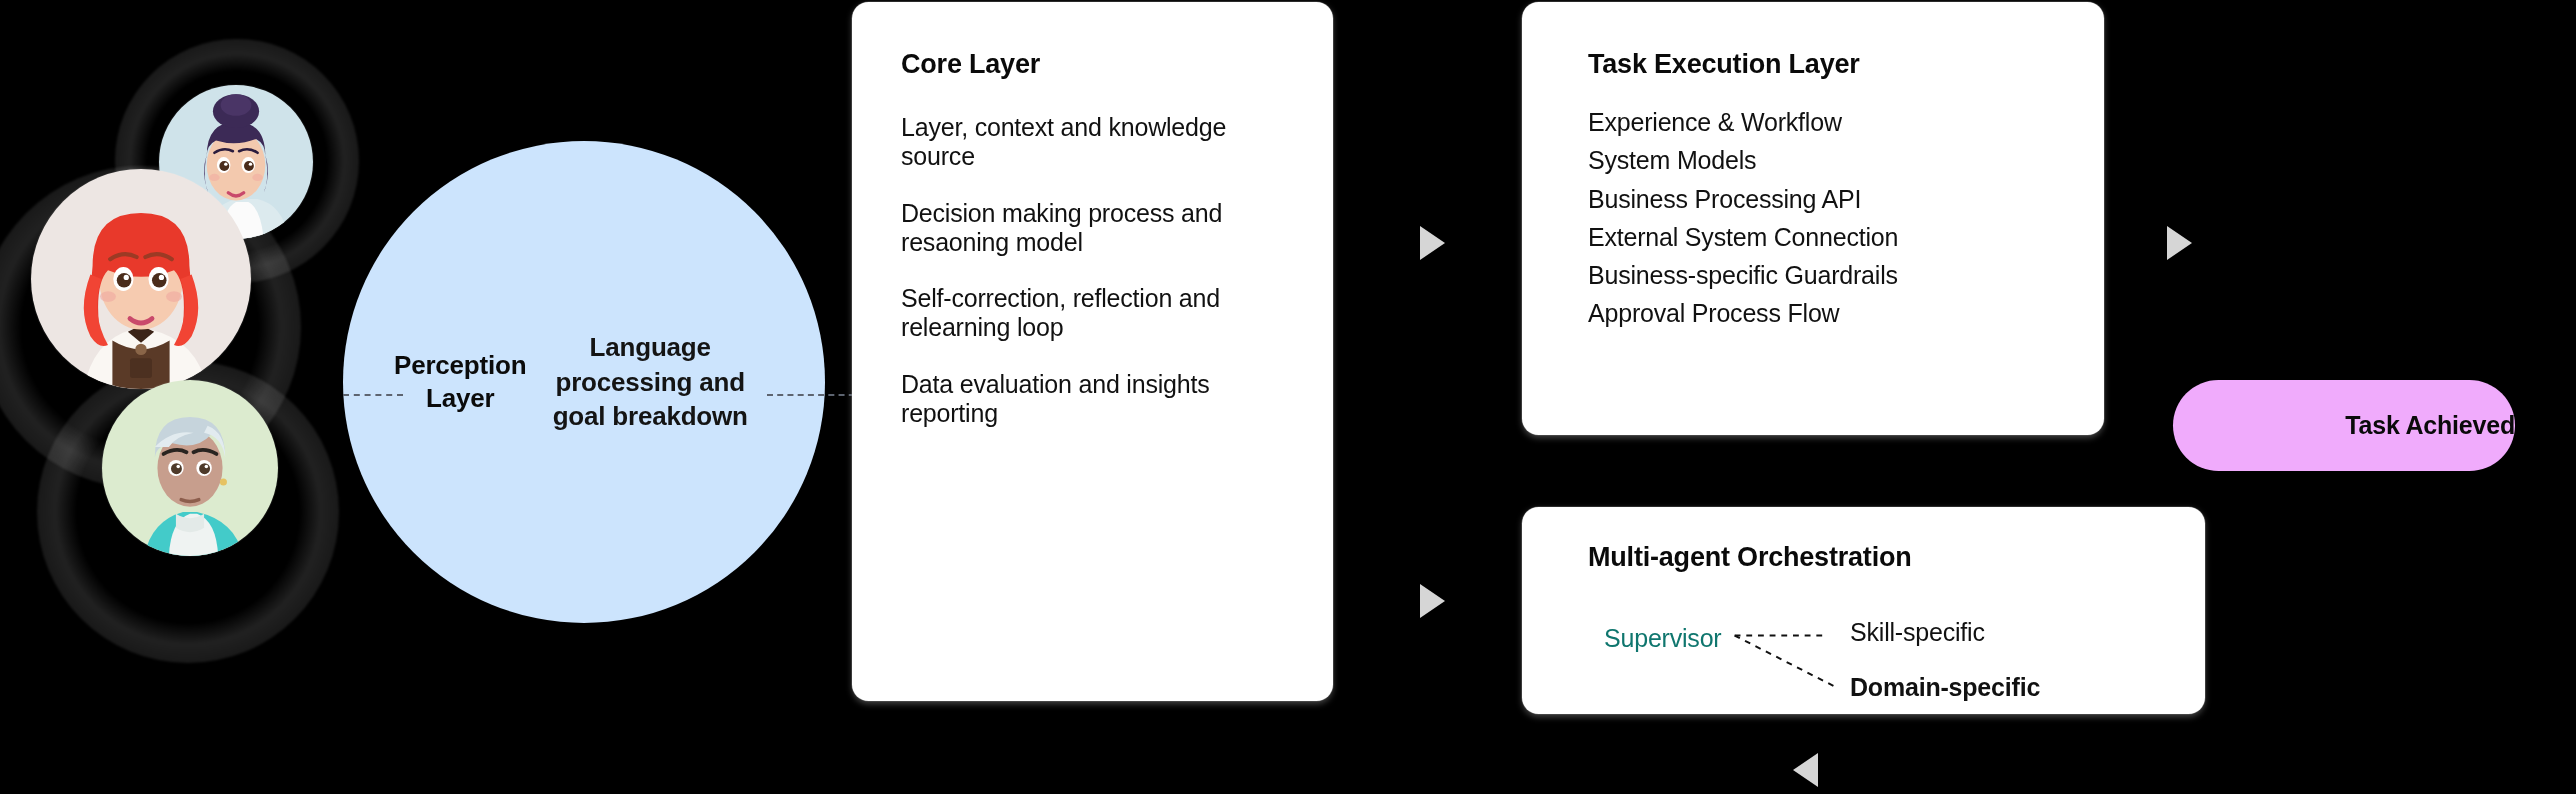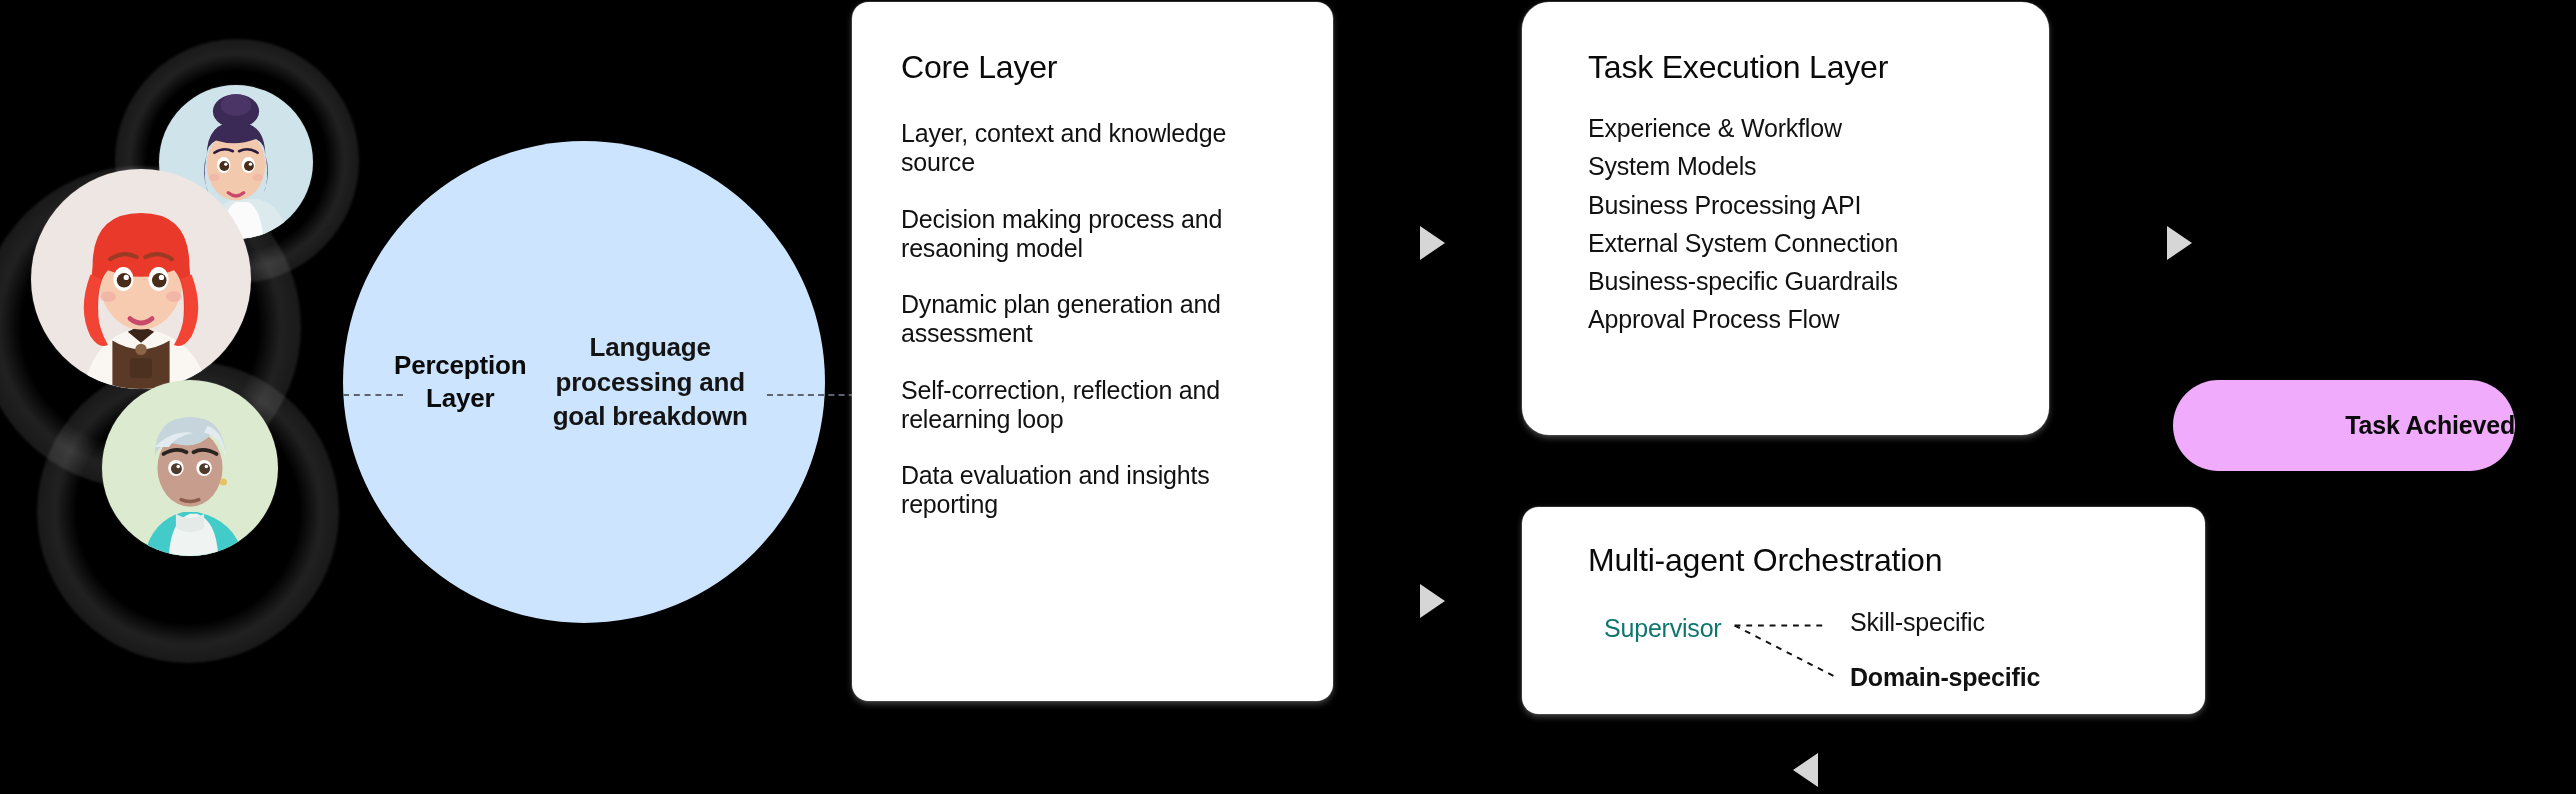--- a/index.html
+++ b/index.html
@@ -90,22 +90,22 @@
   
   .card {
     position: absolute;
     background: #FFFFFF;
     border-radius: 16.6px;
     box-sizing: border-box;
     box-shadow: 0 2.9px 6.8px rgba(120,120,120,0.55),
                 0 0 0 0.6px rgba(150,150,150,0.45);
   }
   .card-title {
-    font-size: 32px;
-    font-weight: normal;
+    font-size: 27px;
+    font-weight: bold;
     color: #0a0a0a;
     letter-spacing: -0.2px;
   }
   .card-line {
     font-size: 25px;
     font-weight: normal;
     color: #111111;
     letter-spacing: -0.2px;
     line-height: 1.17;
   }
@@ -118,37 +118,36 @@
     height: 699px;
     padding: 47px 45px 0 49px;
   }
   #core-card .card-title { margin-bottom: 33px; }
   #core-card .core-item { margin-bottom: 27px; }
 
   
   #task-exec-card {
     left: 1522px;
     top: 2px;
-    width: 527px;
+    width: 582px;
     height: 433px;
     padding: 47px 45px 0 66px;
-    border-radius: 27px;
   }
   #task-exec-card .card-title { margin-bottom: 27px; }
   #task-exec-card .te-item { margin-bottom: 7.8px; line-height: 1.22; }
 
   
   #orchestration-card {
     left: 1522px;
     top: 507px;
     width: 683px;
     height: 207px;
     padding: 35px 0 0 66px;
   }
-  #orchestration-card .card-title { margin-bottom: 29px; }
+  #orchestration-card .card-title { margin-bottom: 45px; }
   #orch-body {
     position: relative;
     height: 107px;
   }
   #orch-supervisor {
     position: absolute;
     left: 16px;
     top: 5.9px;
     font-size: 25px;
     color: #0f766e;
@@ -310,21 +309,20 @@
     <div class="pc-title">Perception Layer</div>
     <div class="pc-desc">Language processing and goal breakdown</div>
   </div>
   <div class="dash-stub" id="dash-left"></div>
   <div class="dash-stub" id="dash-right"></div>
 
   <div class="card" id="core-card">
     <div class="card-title">Core Layer</div>
     <div class="card-line core-item">Layer, context and knowledge source</div>
     <div class="card-line core-item">Decision making process and resaoning model</div>
-    <div class="card-line core-item">Dynamic plan generation and assessment</div>
     <div class="card-line core-item">Self-correction, reflection and relearning loop</div>
     <div class="card-line core-item">Data evaluation and insights reporting</div>
   </div>
 
   <div class="card" id="task-exec-card">
     <div class="card-title">Task Execution Layer</div>
     <div class="card-line te-item">Experience &amp; Workflow</div>
     <div class="card-line te-item">System Models</div>
     <div class="card-line te-item">Business Processing API</div>
     <div class="card-line te-item">External System Connection</div>

